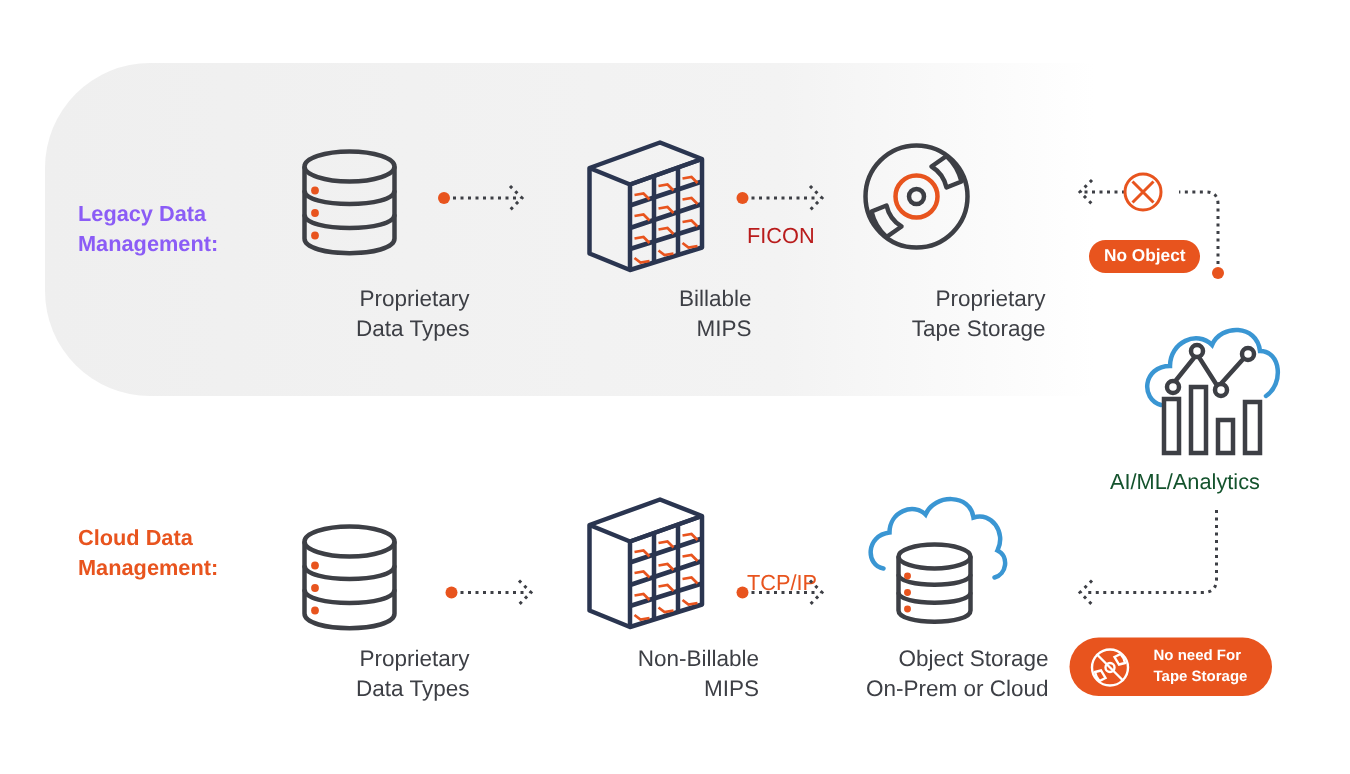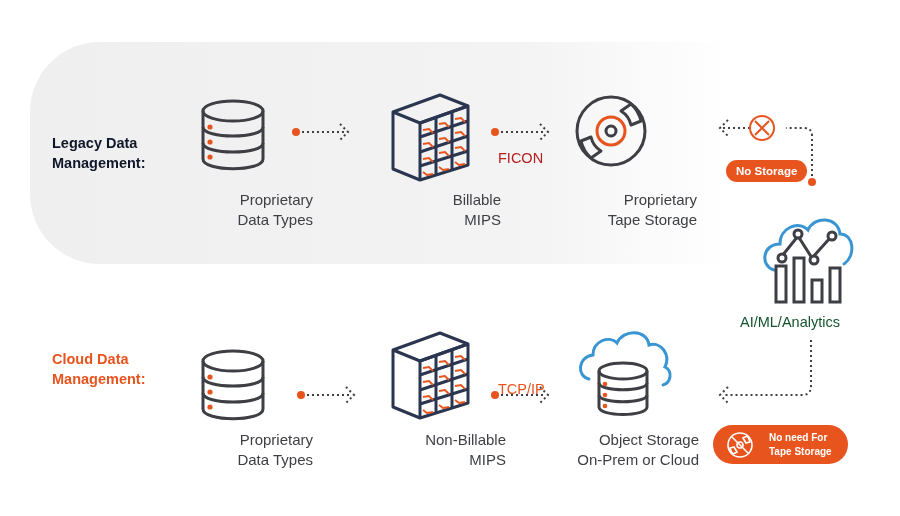--- a/index.html
+++ b/index.html
@@ -1,18 +1,18 @@
 <!DOCTYPE html>
 <html><head>
 <meta charset="utf-8">
 <style>
   html, body { margin: 0; padding: 0; background: #ffffff; }
   body { width: 900px; height: 516px; position: relative; overflow: hidden; font-family: "Liberation Sans", "DejaVu Sans", sans-serif; }
   .legacy-panel { position: absolute; left: 30px; top: 42px; width: 700px; height: 222px; background: linear-gradient(90deg, #efefef 0%, #f3f3f3 70%, #ffffff 100%); border-radius: 70px 0 0 70px; }
-  .row-label { position: absolute; font-weight: bold; font-size: 14.5px; line-height: 20px; color: #0f172a; }
+  .row-label { position: absolute; font-weight: bold; font-size: 14.5px; line-height: 20px; color: #8b5cf6; }
   .row-label.cloud { color: #e8541e; }
   .caption { position: absolute; text-align: right; font-size: 15px; line-height: 20px; color: #3d3f45; width: 160px; }
   .conn-label { position: absolute; font-size: 14.5px; color: #b91c1c; }
   .conn-label.orange { color: #e8541e; }
   .icon { position: absolute; }
   .badge { position: absolute; background: #e8541e; color: #fff; font-weight: bold; border-radius: 20px; display: flex; align-items: center; }
   .badge.small { font-size: 11.5px; padding: 0 10px; height: 22px; }
   .badge.large { font-size: 10px; line-height: 14px; height: 39px; padding: 0 16px 0 12px; }
   .badge .badge-text { white-space: pre-line; }
   .aiml-label { position: absolute; font-size: 14.5px; color: #14532d; width: 140px; text-align: left; }
@@ -84,21 +84,21 @@
   <div>Billable</div>
   <div>MIPS</div>
 </div>
 <div class="caption" style="left:537px; top:190px;">
   <div>Proprietary</div>
   <div>Tape Storage</div>
 </div>
 <div class="conn-label" style="left:498px; top:150px;">FICON</div>
 
 <div class="badge small" style="left:726px; top:160px;">
-  <span>No Storage</span>
+  <span>No Object</span>
 </div>
 
 <svg class="icon" style="left:198px; top:347px;" width="70" height="80" viewBox="0 0 70 80">
   <g fill="none" stroke="#3d3f45" stroke-width="3">
     <ellipse cx="35" cy="14" rx="30" ry="10"></ellipse>
     <path d="M5 14 V62 C5 75 65 75 65 62 V14"></path>
     <path d="M5 30 C5 42 65 42 65 30"></path>
     <path d="M5 46 C5 58 65 58 65 46"></path>
   </g>
   <circle cx="12" cy="30" r="2.6" fill="#e8541e"></circle>

